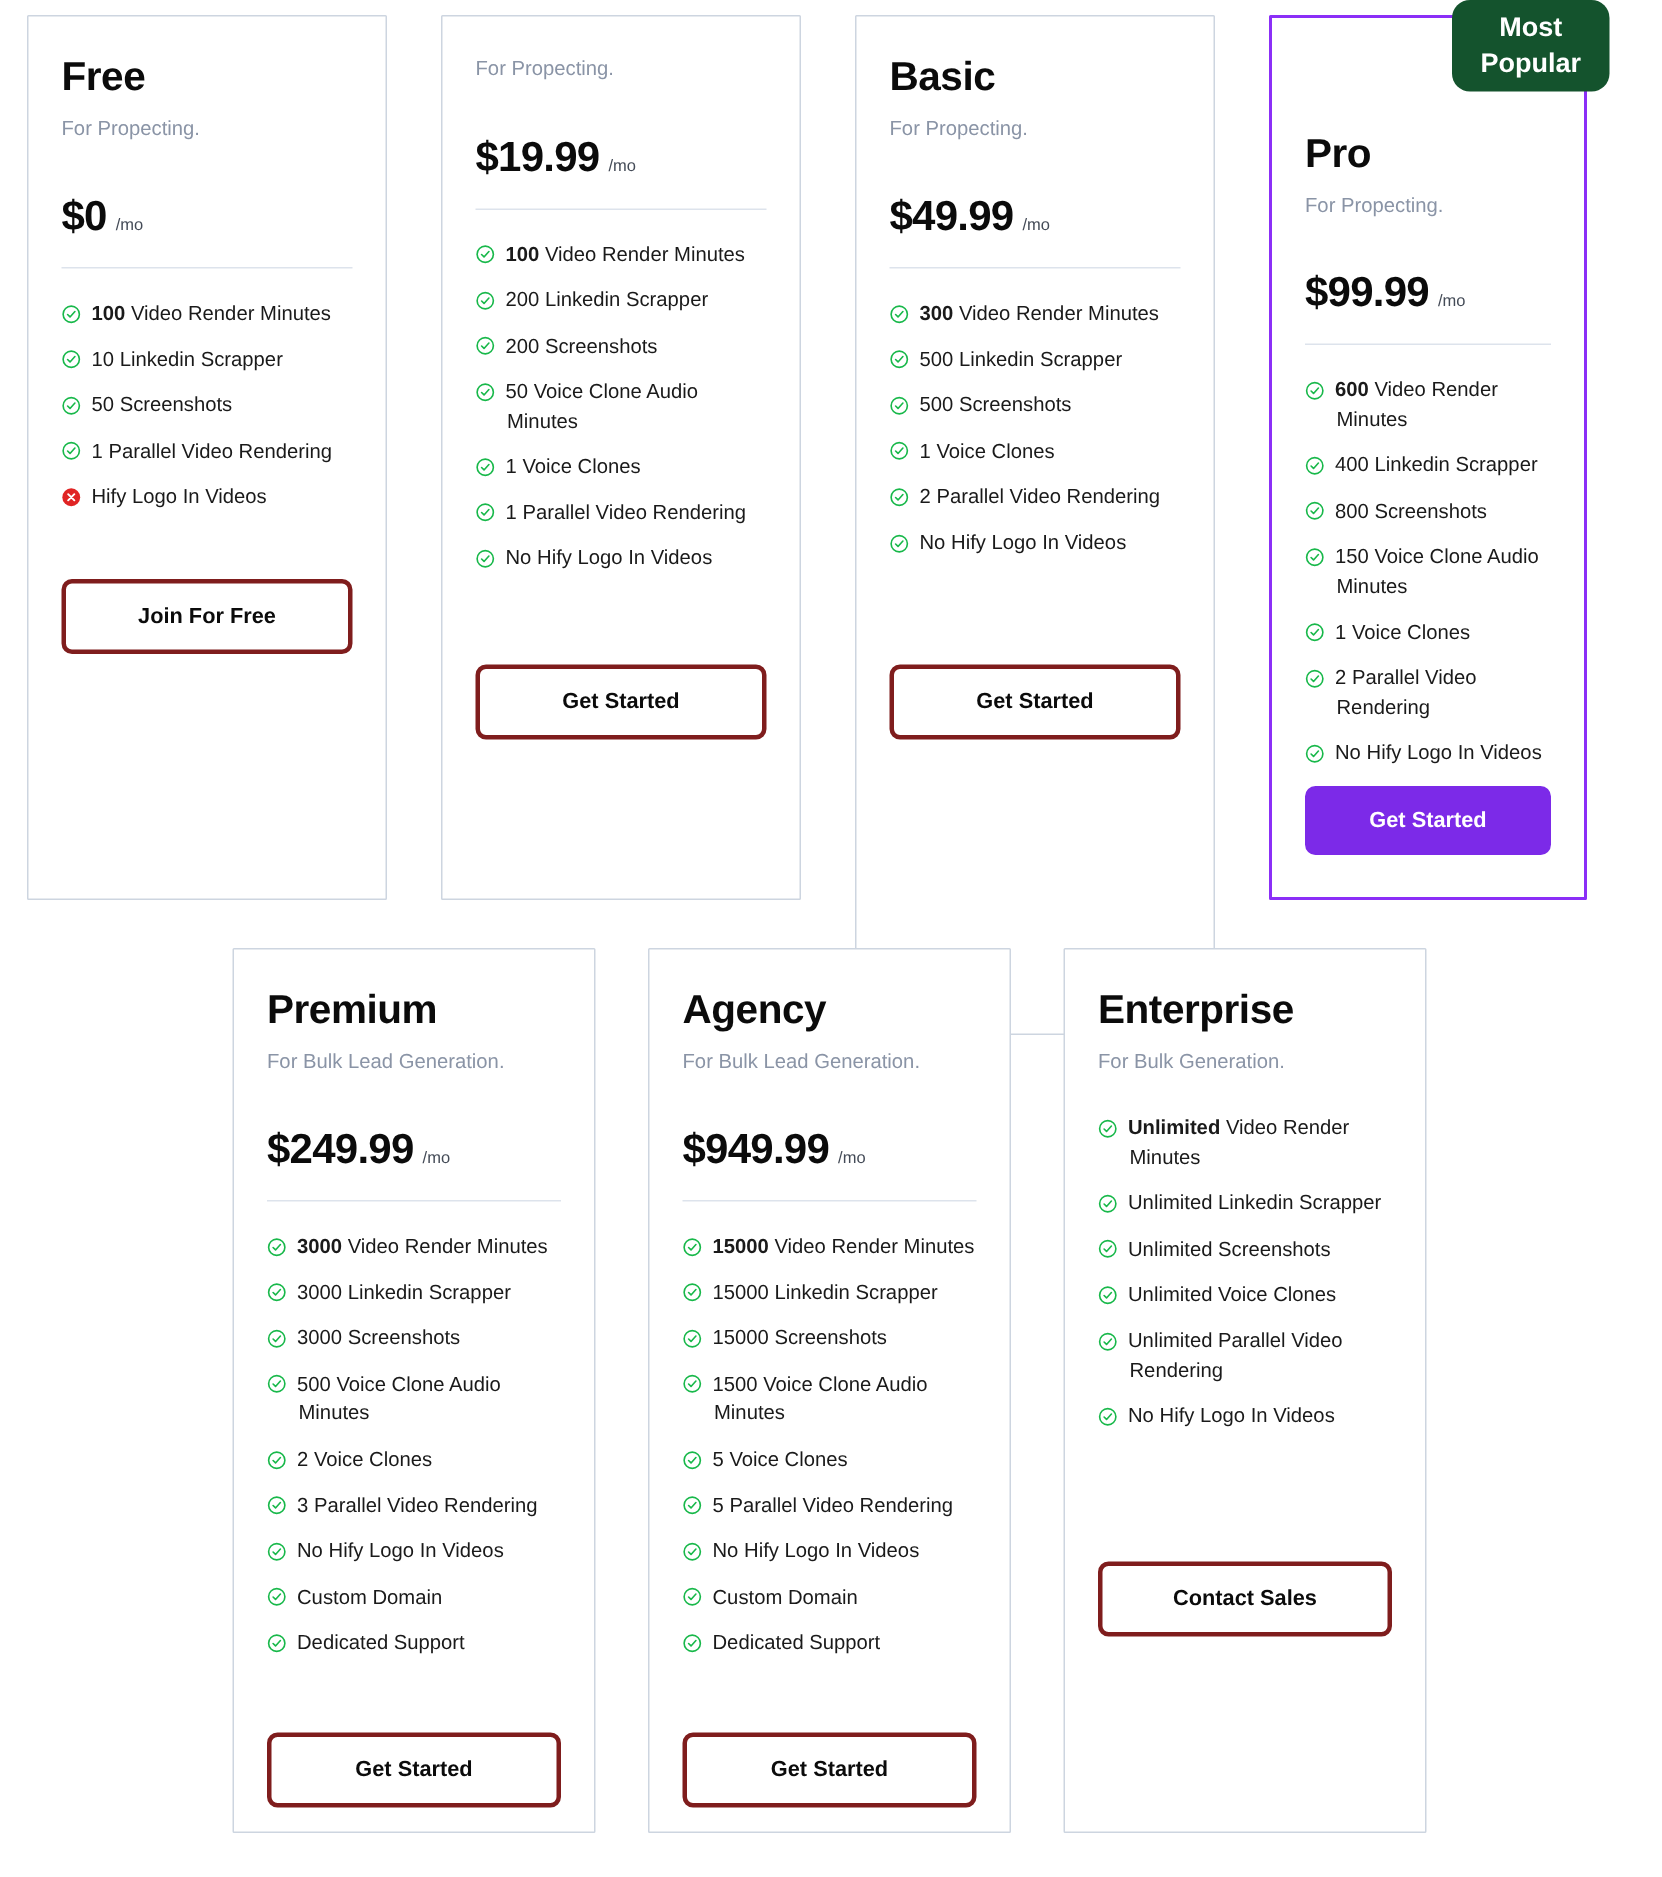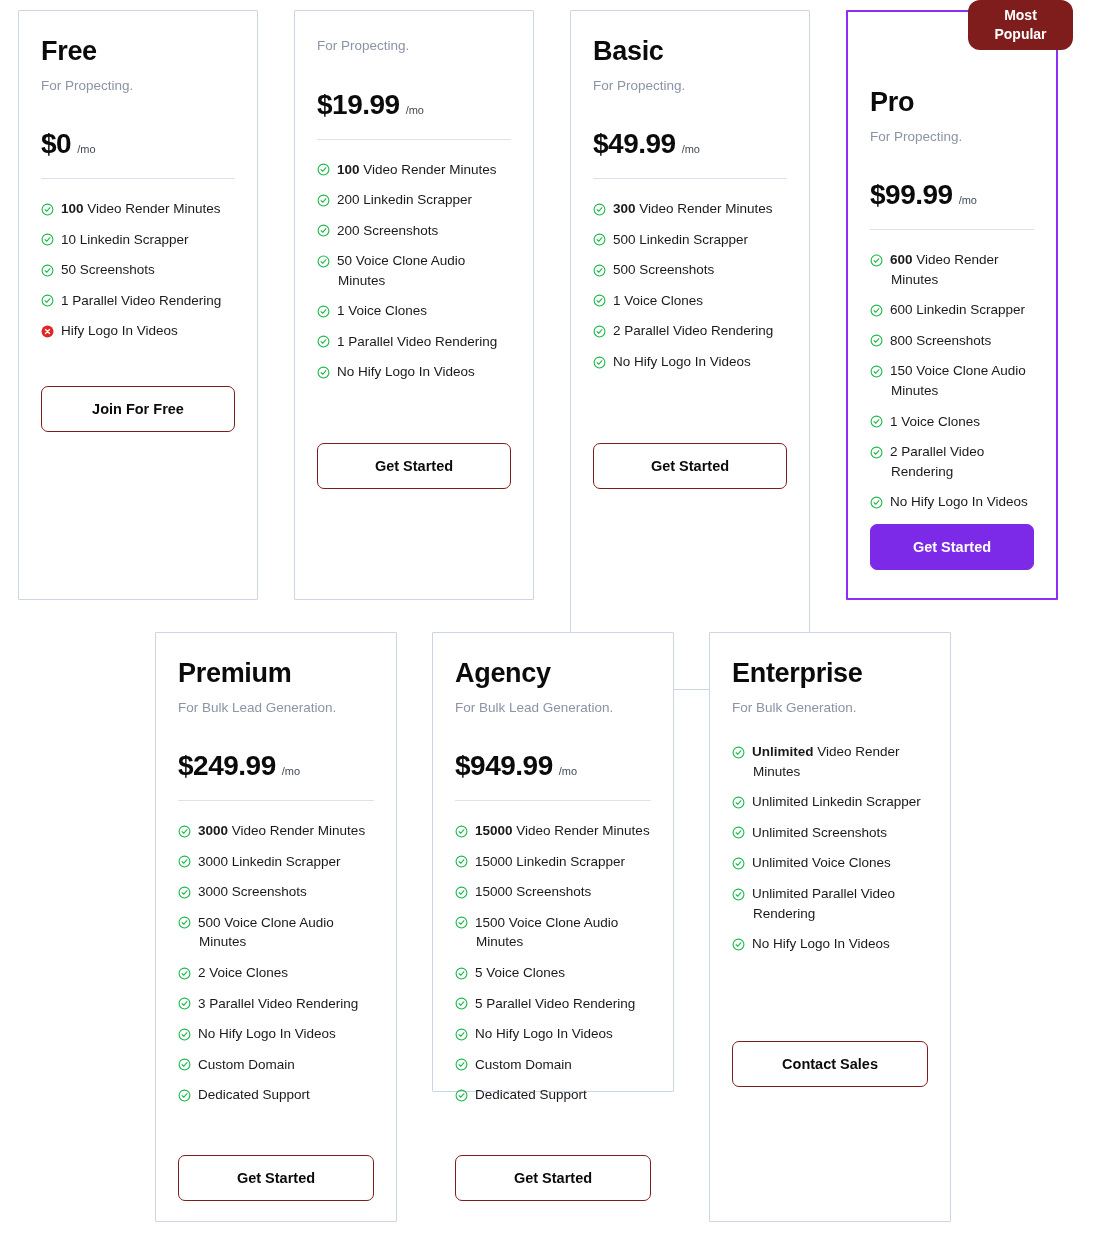--- a/index.html
+++ b/index.html
@@ -26,24 +26,24 @@
     border: 1px solid #cdd5e0;
     border-radius: 1px;
     padding: 26px 22px 20px 22px;
   }
   .card.featured {
     border: 2px solid #8b2ff7;
   }
   .badge {
     position: absolute;
     box-sizing: border-box;
-    background: #7f1d1d;
+    background: #14532d;
     color: #ffffff;
     border-radius: 12px;
-    font-size: 14px;
+    font-size: 18px;
     font-weight: 700;
     line-height: 1.35;
     text-align: center;
     padding: 6px 10px;
     z-index: 5;
   }
   .plan-name {
     font-size: 27px;
     font-weight: 700;
     letter-spacing: -0.3px;
@@ -105,21 +105,21 @@
     display: block;
     box-sizing: border-box;
     width: 100%;
     text-align: center;
     font-size: 14.5px;
     font-weight: 700;
     border-radius: 7px;
     padding: 14px 0;
     cursor: pointer;
     background: #ffffff;
-    border: 1px solid #7f1d1d;
+    border: 3px solid #7f1d1d;
     color: #0b0b0b;
   }
   .btn.primary {
     background: #7c2ae8;
     border: 1px solid #7c2ae8;
     color: #ffffff;
   }
   .btn-wrap { position: absolute; left: 22px; right: 22px; }
 </style>
 </head>
@@ -257,21 +257,21 @@
     </div>
     <div class="divider"></div>
     <ul class="features">
         <li><svg class="ic" viewBox="0 0 24 24" fill="none">
             <circle cx="12" cy="12" r="10" stroke="#18b84a" stroke-width="2"></circle>
             <path d="M7.5 12.3l3 3 6-6.6" stroke="#18b84a" stroke-width="2" stroke-linecap="round" stroke-linejoin="round"></path>
           </svg><b>600</b><span> Video Render Minutes</span></li>
         <li><svg class="ic" viewBox="0 0 24 24" fill="none">
             <circle cx="12" cy="12" r="10" stroke="#18b84a" stroke-width="2"></circle>
             <path d="M7.5 12.3l3 3 6-6.6" stroke="#18b84a" stroke-width="2" stroke-linecap="round" stroke-linejoin="round"></path>
-          </svg><span>600 Linkedin Scrapper</span></li>
+          </svg><span>400 Linkedin Scrapper</span></li>
         <li><svg class="ic" viewBox="0 0 24 24" fill="none">
             <circle cx="12" cy="12" r="10" stroke="#18b84a" stroke-width="2"></circle>
             <path d="M7.5 12.3l3 3 6-6.6" stroke="#18b84a" stroke-width="2" stroke-linecap="round" stroke-linejoin="round"></path>
           </svg><span>800 Screenshots</span></li>
         <li><svg class="ic" viewBox="0 0 24 24" fill="none">
             <circle cx="12" cy="12" r="10" stroke="#18b84a" stroke-width="2"></circle>
             <path d="M7.5 12.3l3 3 6-6.6" stroke="#18b84a" stroke-width="2" stroke-linecap="round" stroke-linejoin="round"></path>
           </svg><span>150 Voice Clone Audio Minutes</span></li>
         <li><svg class="ic" viewBox="0 0 24 24" fill="none">
             <circle cx="12" cy="12" r="10" stroke="#18b84a" stroke-width="2"></circle>
@@ -335,21 +335,21 @@
         <li><svg class="ic" viewBox="0 0 24 24" fill="none">
             <circle cx="12" cy="12" r="10" stroke="#18b84a" stroke-width="2"></circle>
             <path d="M7.5 12.3l3 3 6-6.6" stroke="#18b84a" stroke-width="2" stroke-linecap="round" stroke-linejoin="round"></path>
           </svg><span>Dedicated Support</span></li>
       </ul>
     <div class="btn-wrap" style="top:522px;">
       <div class="btn">Get Started</div>
     </div>
   </div>
 
-  <div class="card" style="left:432px; top:632px; width:242px; height:460px;">
+  <div class="card" style="left:432px; top:632px; width:242px; height:590px;">
     <div class="plan-name">Agency</div>
     <div class="plan-sub">For Bulk Lead Generation.</div>
     <div class="price-row">
       <span class="price">$949.99</span>
       <span class="period">/mo</span>
     </div>
     <div class="divider"></div>
     <ul class="features">
         <li><svg class="ic" viewBox="0 0 24 24" fill="none">
             <circle cx="12" cy="12" r="10" stroke="#18b84a" stroke-width="2"></circle>

